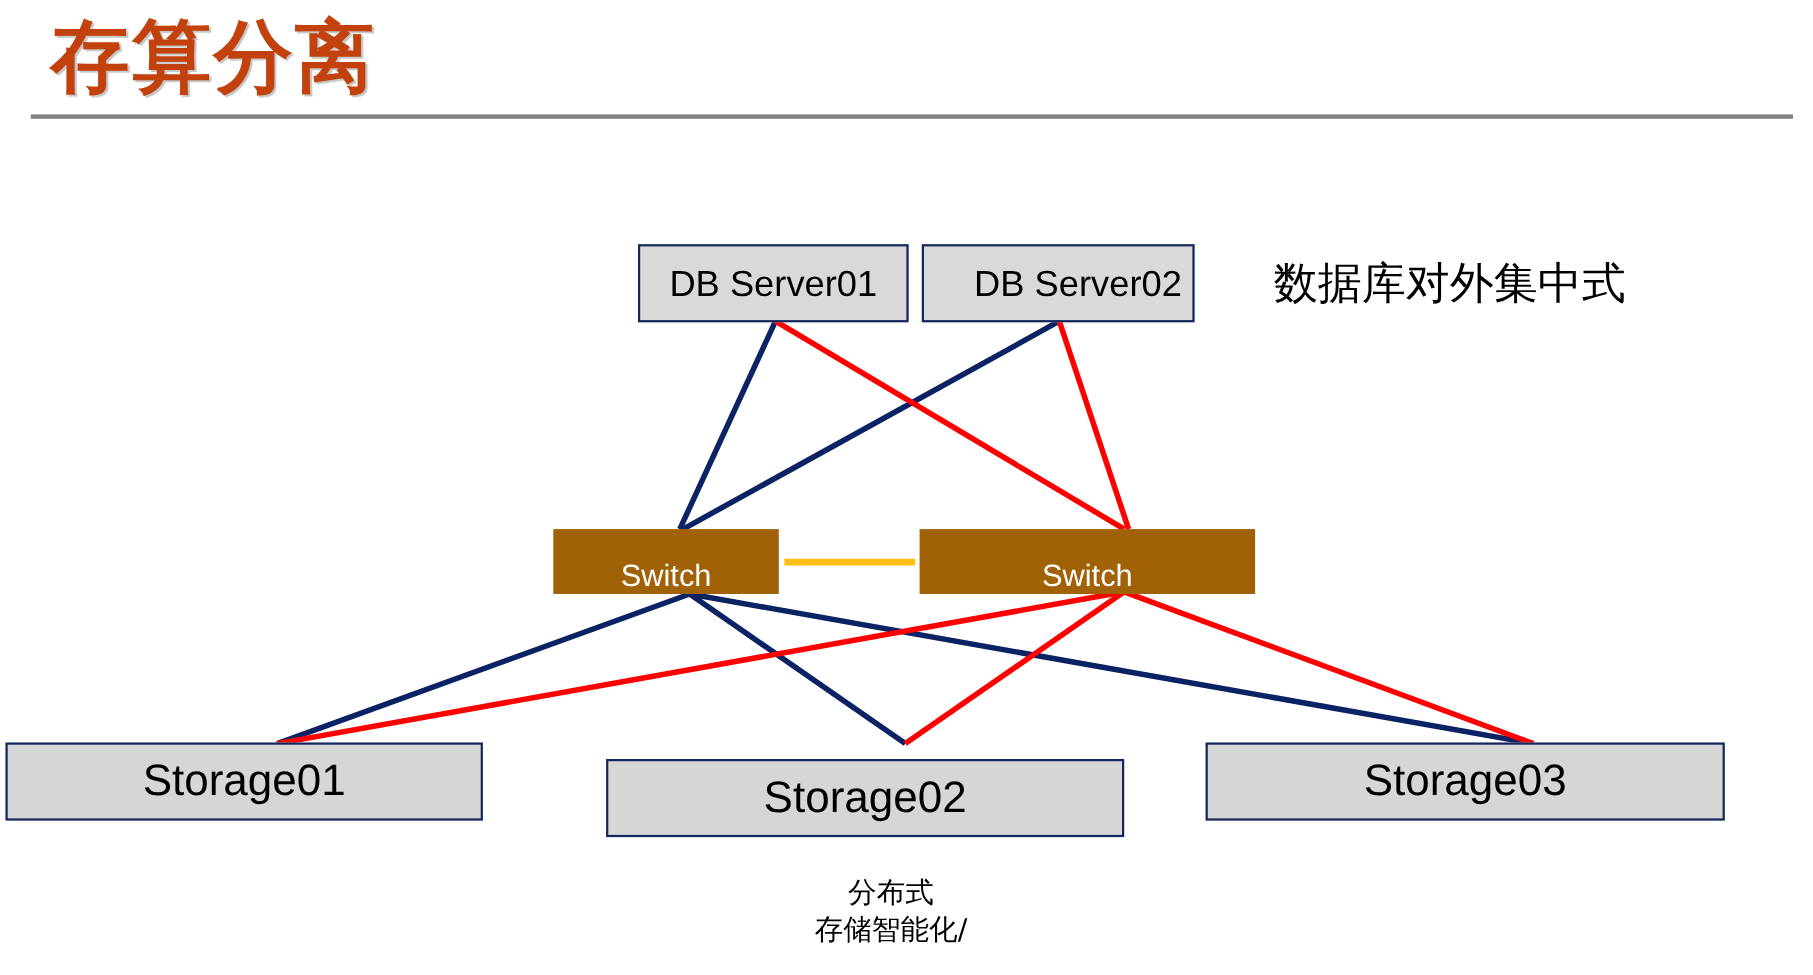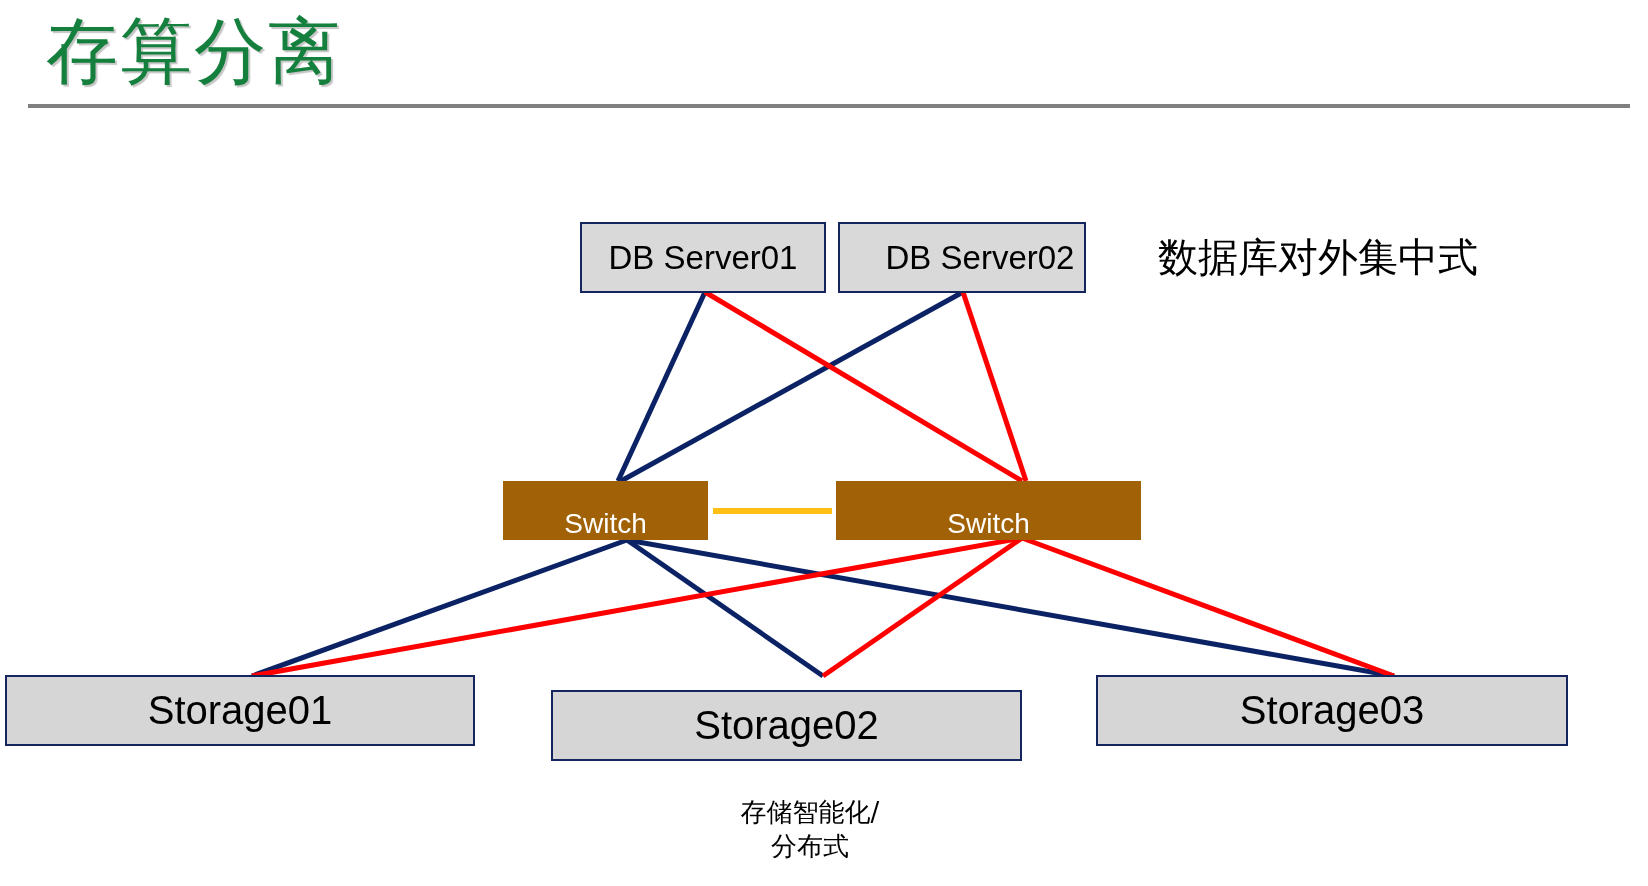--- a/index.html
+++ b/index.html
@@ -20,22 +20,22 @@
   }
 
   
   #title {
     position: absolute;
     left: 46px;
     top: 8px;
     font-size: 72px;
     line-height: 86px;
     letter-spacing: 2px;
-    color: #15803d;
-    font-weight: 400;
+    color: #c2410c;
+    font-weight: 700;
     text-shadow: 2px 2px 1px rgba(150,150,150,0.55);
     white-space: nowrap;
     font-family: "DejaVu Sans", "Liberation Sans", sans-serif;
     text-align: right;
   }
   #title-rule {
     position: absolute;
     left: 28px;
     top: 104px;
     width: 1602px;
@@ -130,30 +130,30 @@
     <span>DB Server02</span>
   </div>
 
   <div class="node switch" style="left: 503px; top: 481px; width: 205px; height: 59px;">
     <span>Switch</span>
   </div>
   <div class="node switch" style="left: 836px; top: 481px; width: 305px; height: 59px;">
     <span>Switch</span>
   </div>
 
-  <div class="node storage" style="left: 5px; top: 675px; width: 470px; height: 71px;">
+  <div class="node storage" style="left: 5px; top: 675px; width: 434px; height: 71px;">
     <span>Storage01</span>
   </div>
   <div class="node storage" style="left: 551px; top: 690px; width: 471px; height: 71px;">
     <span>Storage02</span>
   </div>
   <div class="node storage" style="left: 1096px; top: 675px; width: 472px; height: 71px;">
     <span>Storage03</span>
   </div>
 
   <div class="side-label" style="left:1158px; top:230px;">数据库对外集中式</div>
 
   <div class="bottom-caption" style="left:660px; top:795px; width:300px;">
+    <div>分布式</div>
     <div>存储智能化/</div>
-    <div>分布式</div>
   </div>
 
 </div>
 
 </body></html>

